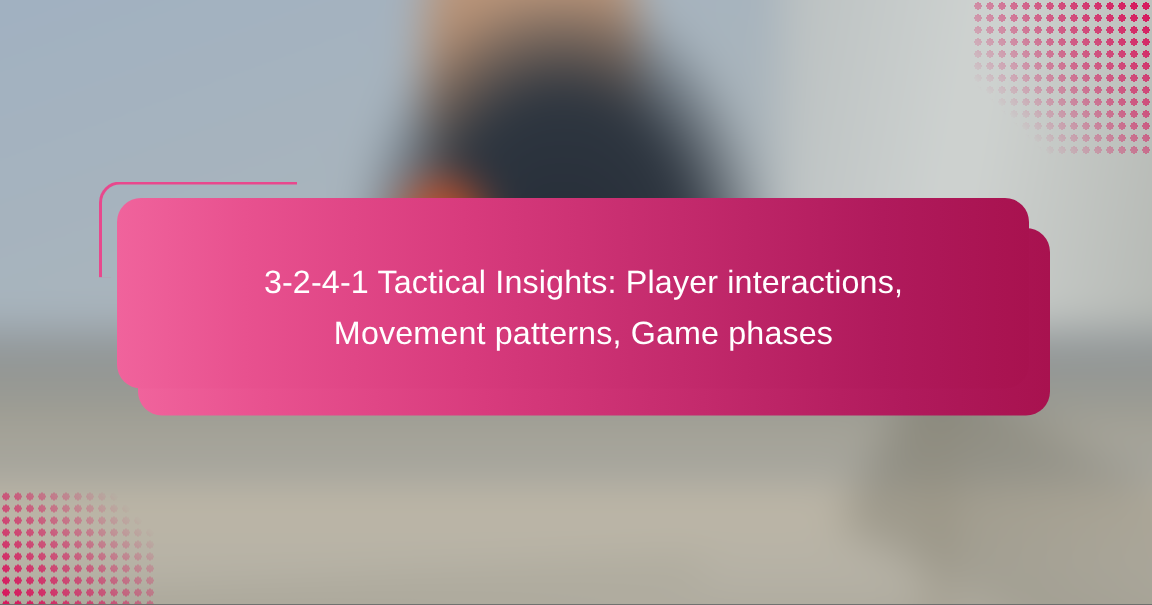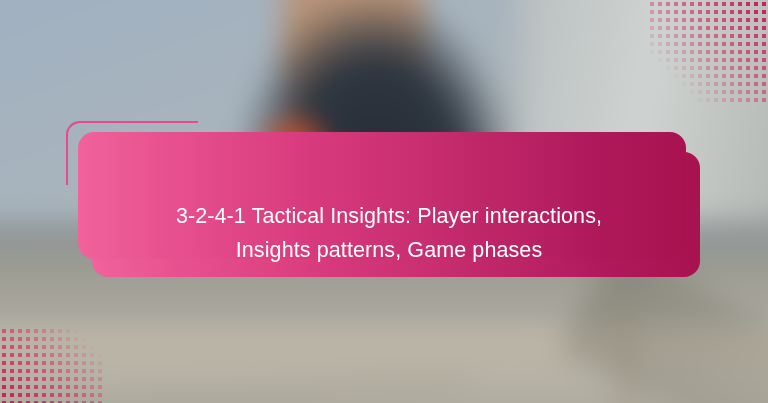--- a/index.html
+++ b/index.html
@@ -190,21 +190,20 @@
     width: 622px;
     height: 145px;
     display: flex;
     flex-direction: column;
     align-items: center;
     justify-content: center;
     z-index: 5;
     text-align: center;
     padding: 0 28px;
     box-sizing: border-box;
-    margin-top: 28px;
   }
   .banner-line {
     color: #ffffff;
     font-size: 21.5px;
     font-weight: 400;
     line-height: 34px;
     letter-spacing: .1px;
     white-space: nowrap;
   }
 </style>
@@ -231,17 +230,17 @@
   <div class="dots dots-bl"></div>
 
   <div class="outline-frame"></div>
 
   <div class="banner-wrap">
     <div class="slab slab-back"></div>
     <div class="slab slab-front"></div>
 
     <div class="banner-text">
       <div class="banner-line">3-2-4-1 Tactical Insights: Player interactions,</div>
-      <div class="banner-line">Insights patterns, Game phases</div>
+      <div class="banner-line">Movement patterns, Game phases</div>
     </div>
   </div>
 
 </div>
 
 </body></html>

